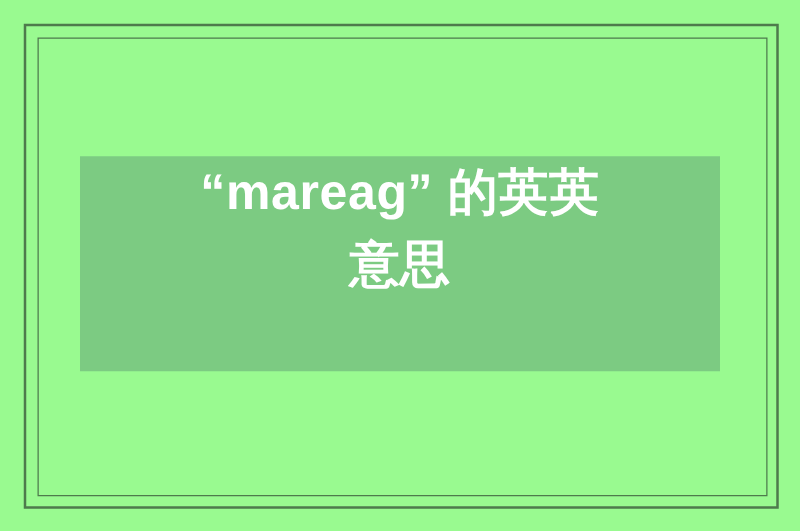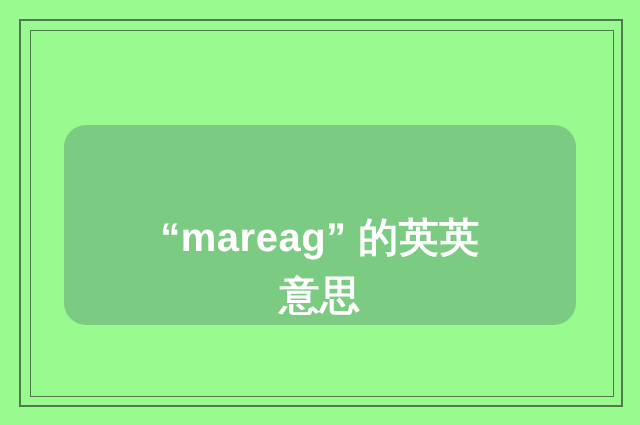--- a/index.html
+++ b/index.html
@@ -44,28 +44,27 @@
     border: 1px solid #4e7a4c;
     box-sizing: border-box;
   }
 
   
   .title-panel {
     position: absolute;
     left: 64px;
     top: 125px;
     width: 512px;
-    height: 200px;
+    height: 172px;
     background: #7ccb82;
     box-sizing: border-box;
 
     display: flex;
-    align-items: flex-end;
+    align-items: flex-start;
     justify-content: center;
-    border-radius: 22px;
   }
 
   .title-text {
     color: #ffffff;
     font-size: 40px;
     line-height: 58px;
     font-weight: 700;
     text-align: center;
     letter-spacing: 0.5px;
     width: 330px;

